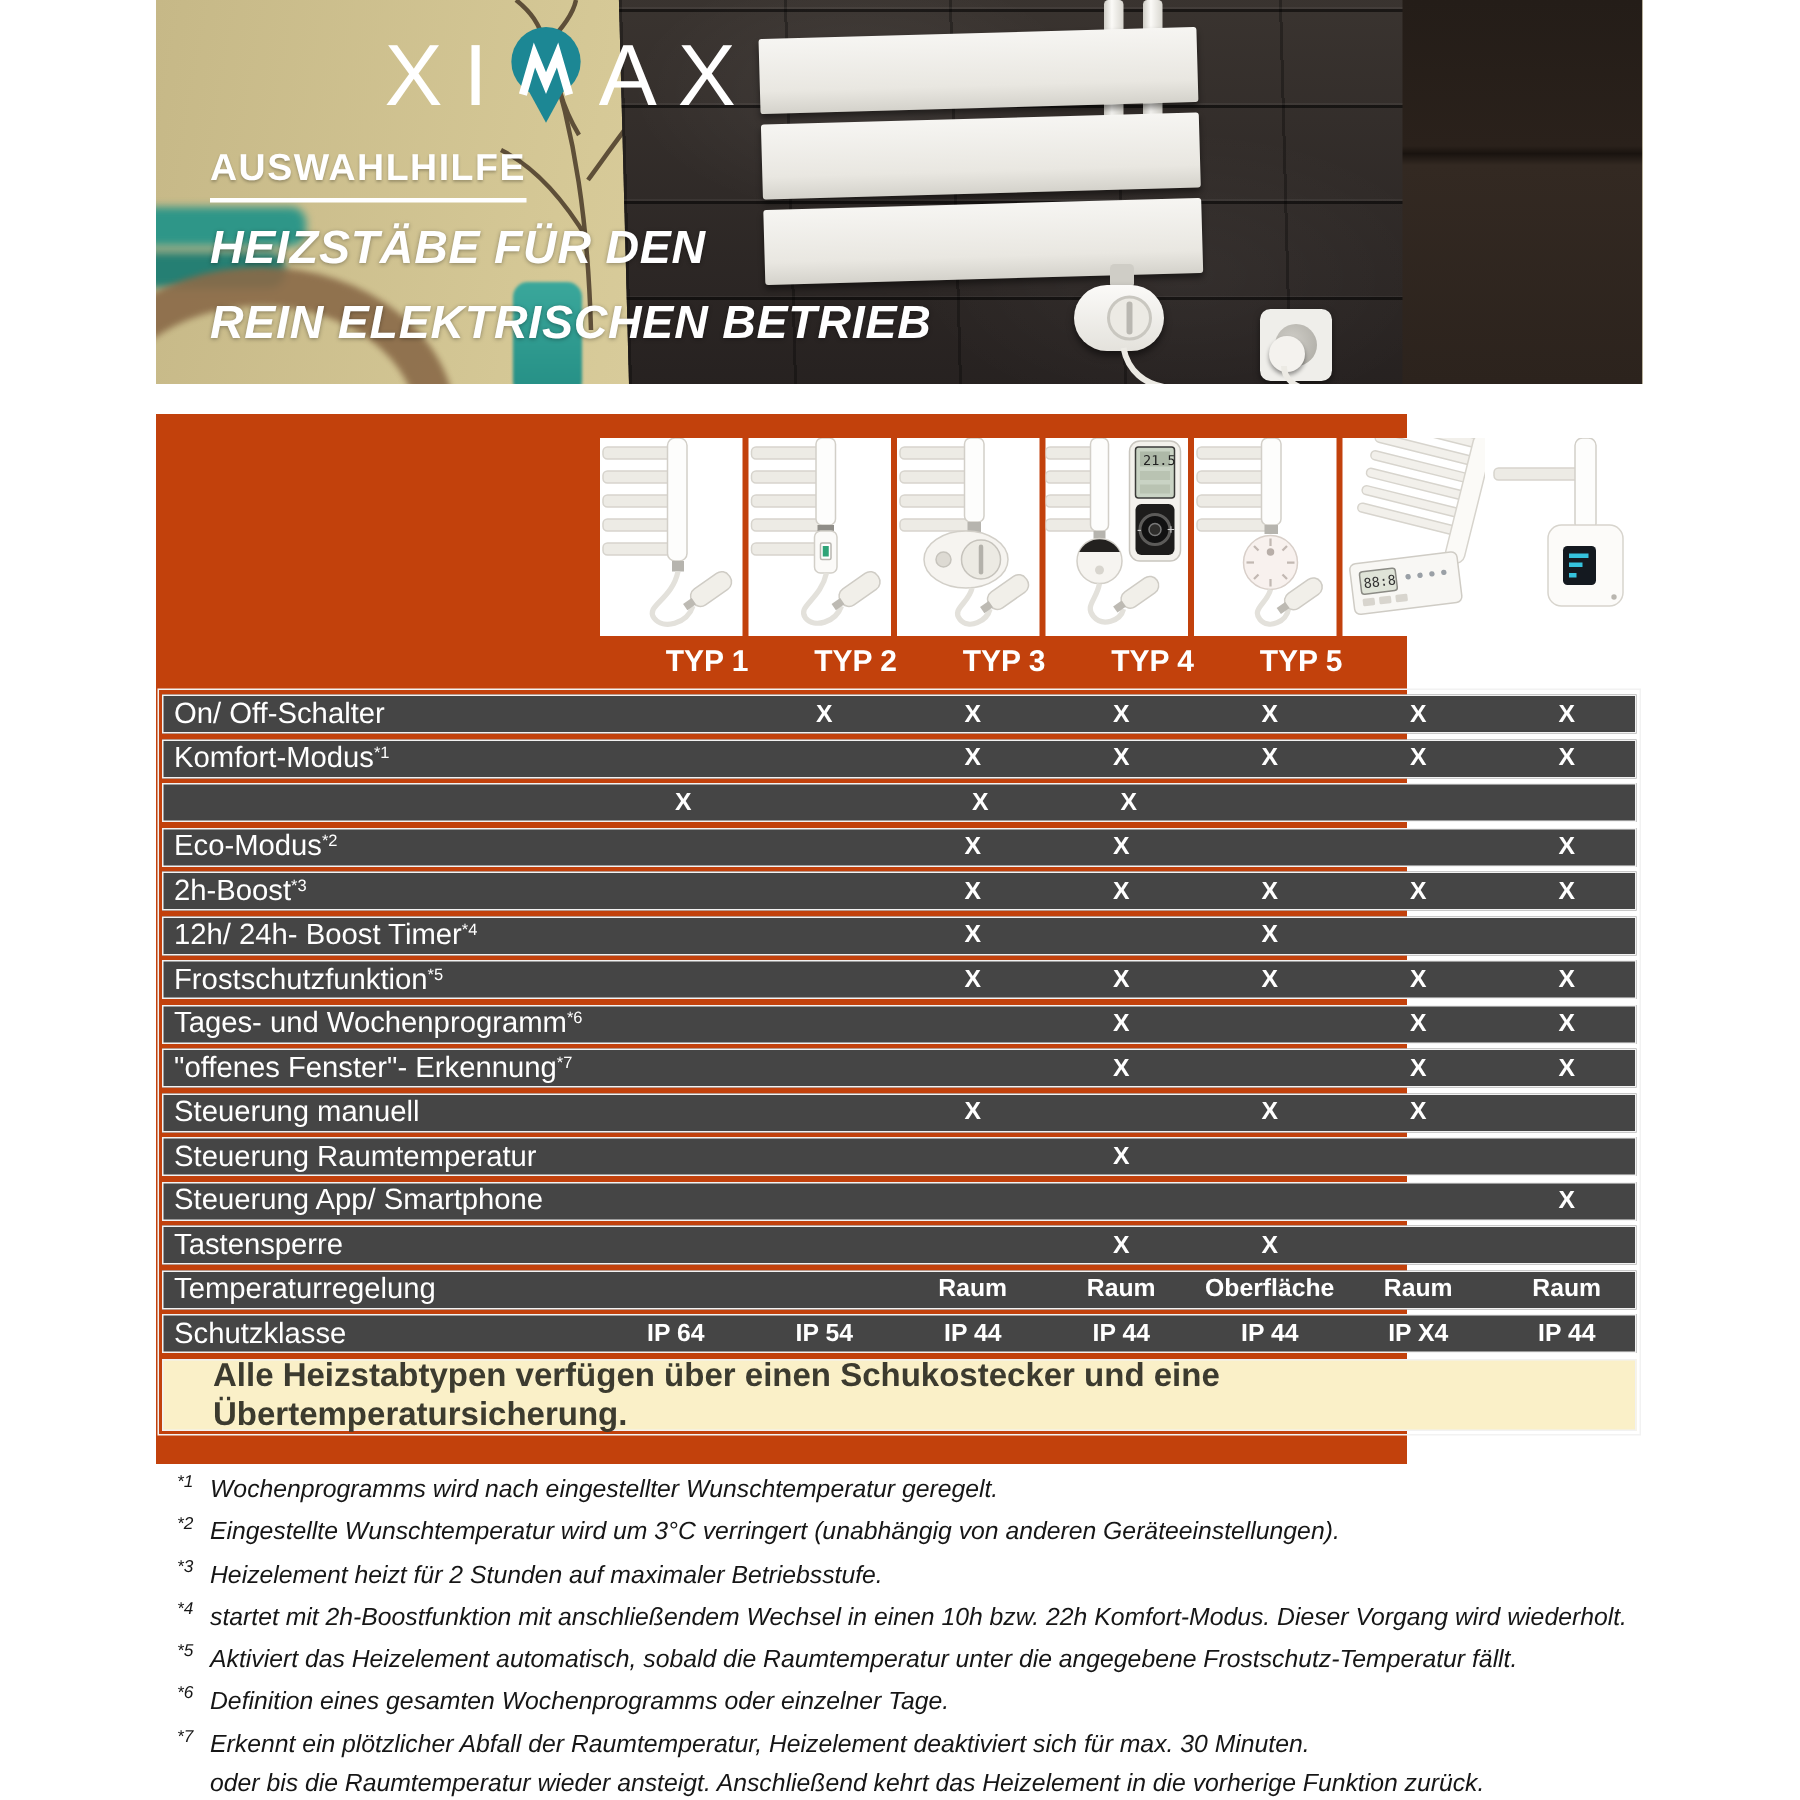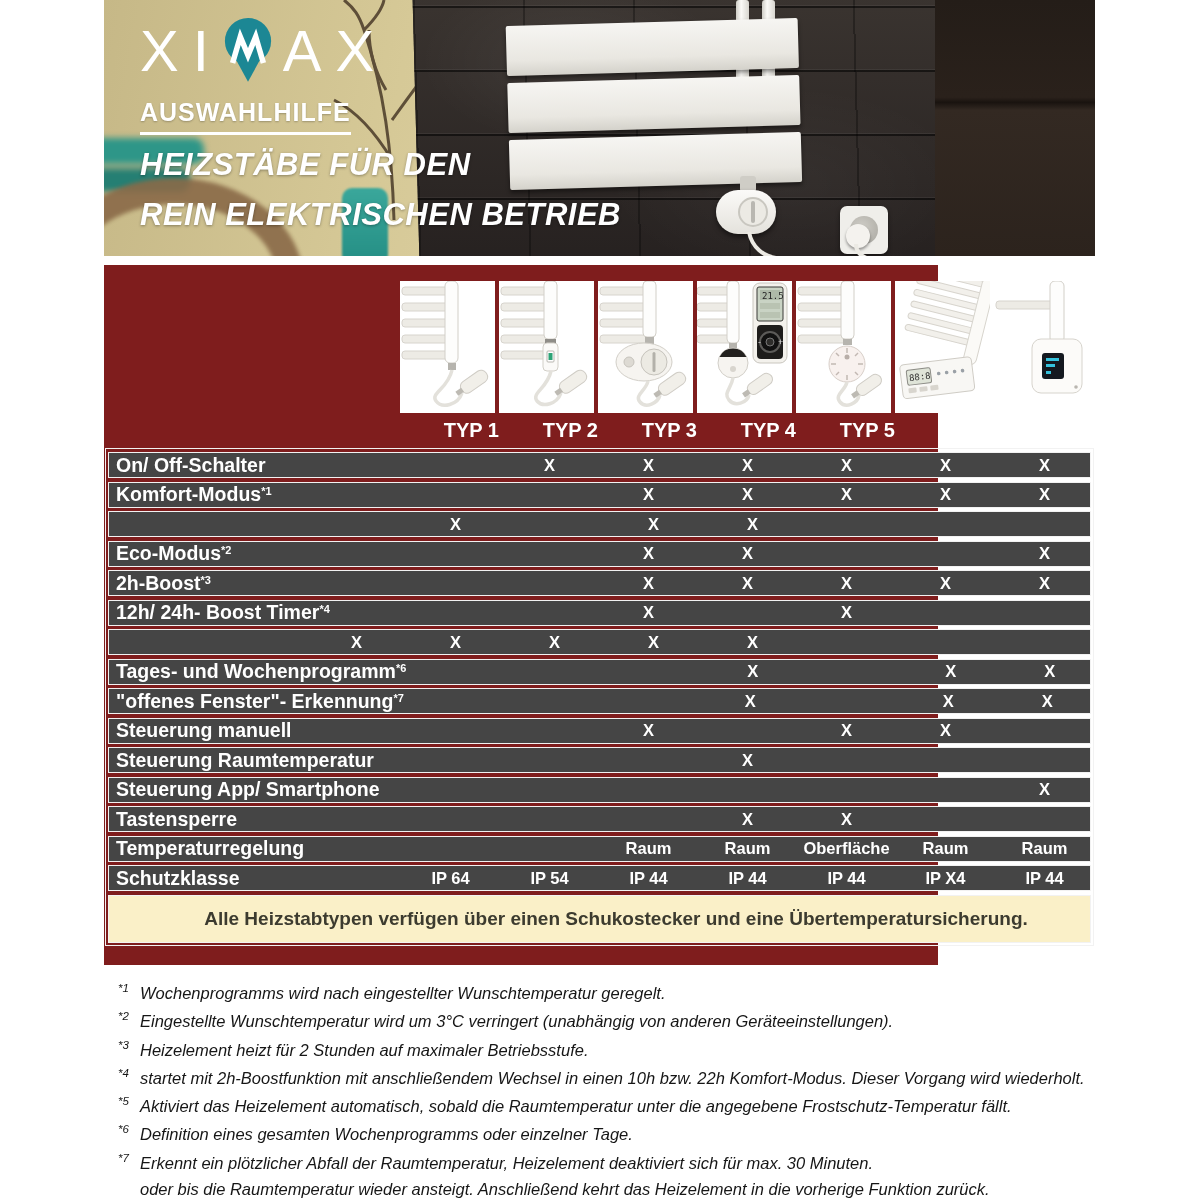--- a/index.html
+++ b/index.html
@@ -44,41 +44,41 @@
   .hero .heat-stub { position:absolute; left:636px; top:176px; width:16px; height:16px; background:#cfcdc6; border-radius:3px; }
   .hero .socket { position:absolute; left:736px; top:206px; width:48px; height:48px; background:#efeeea; border-radius:7px;
                 box-shadow:0 2px 4px rgba(0,0,0,.5); }
   .hero .socket .hole { position:absolute; left:10px; top:10px; width:28px; height:28px; border-radius:50%;
                 background:radial-gradient(circle at 40% 40%, #cfcdc7, #aaa8a1); }
   .hero .socket .plug { position:absolute; left:6px; top:18px; width:24px; height:24px; border-radius:50%;
                 background:#f4f2ee; box-shadow:0 2px 3px rgba(0,0,0,.4); }
   .hero svg.cables { position:absolute; left:600px; top:220px; }
 
   .hero .overlay { position:absolute; left:36px; top:18px; z-index:5; color:#fff; }
-  .logo { font-size:58px; letter-spacing:14px; font-weight:400; color:#fff; display:flex; align-items:center; line-height:1; }
+  .logo { font-size:58px; letter-spacing:14px; font-weight:400; color:#fff; display:flex; align-items:center; line-height:1;justify-content:center; }
   .logo .mglyph { width:58px; height:66px; margin:0 6px 0 -4px; }
   .eyebrow { display:inline-block; font-size:25px; font-weight:bold; letter-spacing:1px; margin-top:14px;
              border-bottom:3px solid #fff; padding-bottom:5px; text-shadow:0 1px 2px rgba(0,0,0,.25); }
   .h1a, .h1b { font-size:31px; font-weight:bold; letter-spacing:.5px; text-shadow:0 1px 3px rgba(0,0,0,.35);font-style:italic; }
   .h1a { margin-top:12px; } .h1b { margin-top:14px; }
 
   
-  .panel { position:absolute; left:104px; top:265px; width:834px; height:700px; background:#7f1d1d; }
+  .panel { position:absolute; left:104px; top:276px; width:834px; height:700px; background:#c2410c; }
   .cards { position:absolute; left:296px; top:16px; display:flex; }
   .card { width:95px; height:132px; background:#fff; margin-right:4px; position:relative; overflow:hidden; }
   .typlabels { position:absolute; left:296px; top:154px; display:flex; }
   .typlabel { width:99px; text-align:right; color:#fff; font-weight:bold; font-size:20px; }
 
   .rows-wrap { position:absolute; left:1px; top:183px; width:989px; border:1.5px solid #f2f2f2; padding:3px 2px 2px 2px; }
   .trow { display:flex; align-items:center; height:26px; border:1.5px solid #f2f2f2; background:#454545; margin-bottom:3.5px; }
-  .trow .rlabel { flex:0 0 292px; color:#fff; font-size:19.5px; padding-left:7px; white-space:nowrap;font-weight:bold; }
+  .trow .rlabel { flex:0 0 292px; color:#fff; font-size:19.5px; padding-left:7px; white-space:nowrap; }
   .trow .rlabel sup { font-size:11px; vertical-align:6px; letter-spacing:0; }
   .trow .cell { flex:0 0 99px; text-align:center; color:#fff; font-weight:bold; font-size:16.5px; }
   .note { display:flex; align-items:center; justify-content:center; height:48px; border:1.5px solid #f2f2f2;
-          background:#faf0c8; color:#3c3b2f; font-weight:bold; font-size:19px; margin-bottom:0;padding-left:33px; }
+          background:#faf0c8; color:#3c3b2f; font-weight:bold; font-size:22px; margin-bottom:0;padding-left:33px; }
 
   
   .footnotes { position:absolute; left:118px; top:982px; width:1000px; color:#161616; }
   .fnote { font-style:italic; font-size:16.5px; min-height:28.3px; }
   .fnote .mk { font-size:11.5px; vertical-align:7px; display:inline-block; width:22px; font-style:italic; }
   .fnote.cont { padding-left:22px; }
 
   
   .card svg { position:absolute; left:0; top:0; }
 </style>
@@ -383,20 +383,21 @@
     <div class="rlabel"><span class="lbl">12h/ 24h- Boost Timer</span><sup class="sup">*4</sup></div>
   <div class="cell"></div>
         <div class="cell"></div>
         <div class="cell">X</div>
         <div class="cell"></div>
         <div class="cell">X</div>
         <div class="cell"></div>
         <div class="cell"></div>
       </div>
       <div class="trow">
+    <div class="rlabel"><span class="lbl">Frostschutzfunktion</span><sup class="sup">*5</sup></div>
   <div class="cell"></div>
         <div class="cell"></div>
         <div class="cell">X</div>
         <div class="cell">X</div>
         <div class="cell">X</div>
         <div class="cell">X</div>
         <div class="cell">X</div>
       </div>
       <div class="trow">
     <div class="rlabel"><span class="lbl">Tages- und Wochenprogramm</span><sup class="sup">*6</sup></div>

